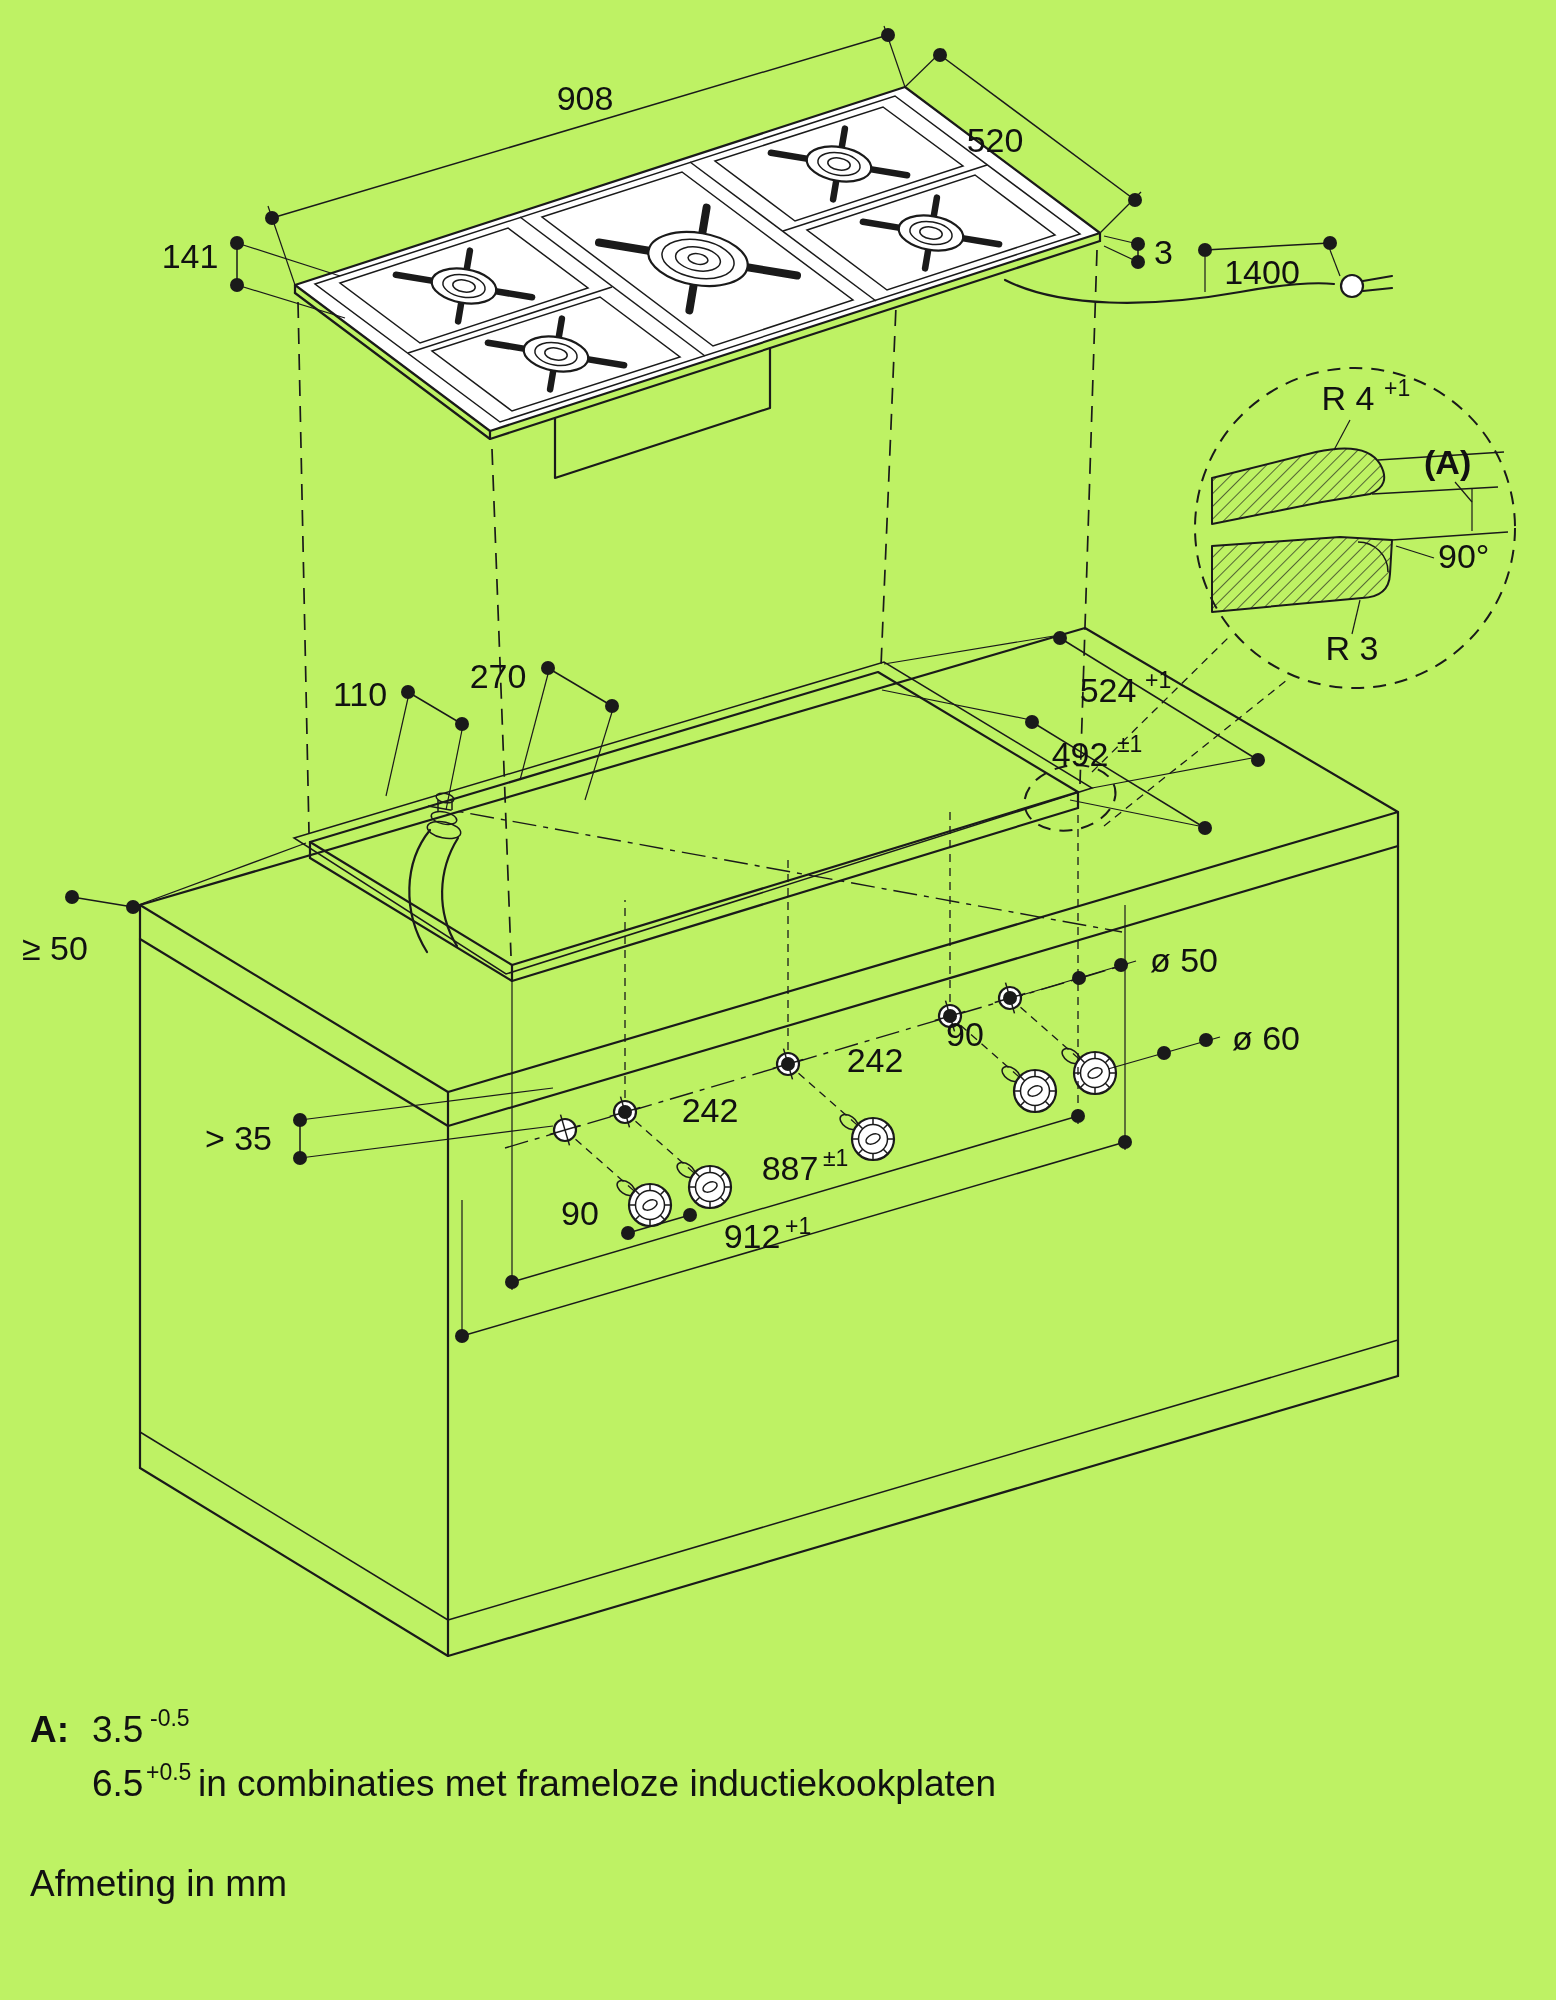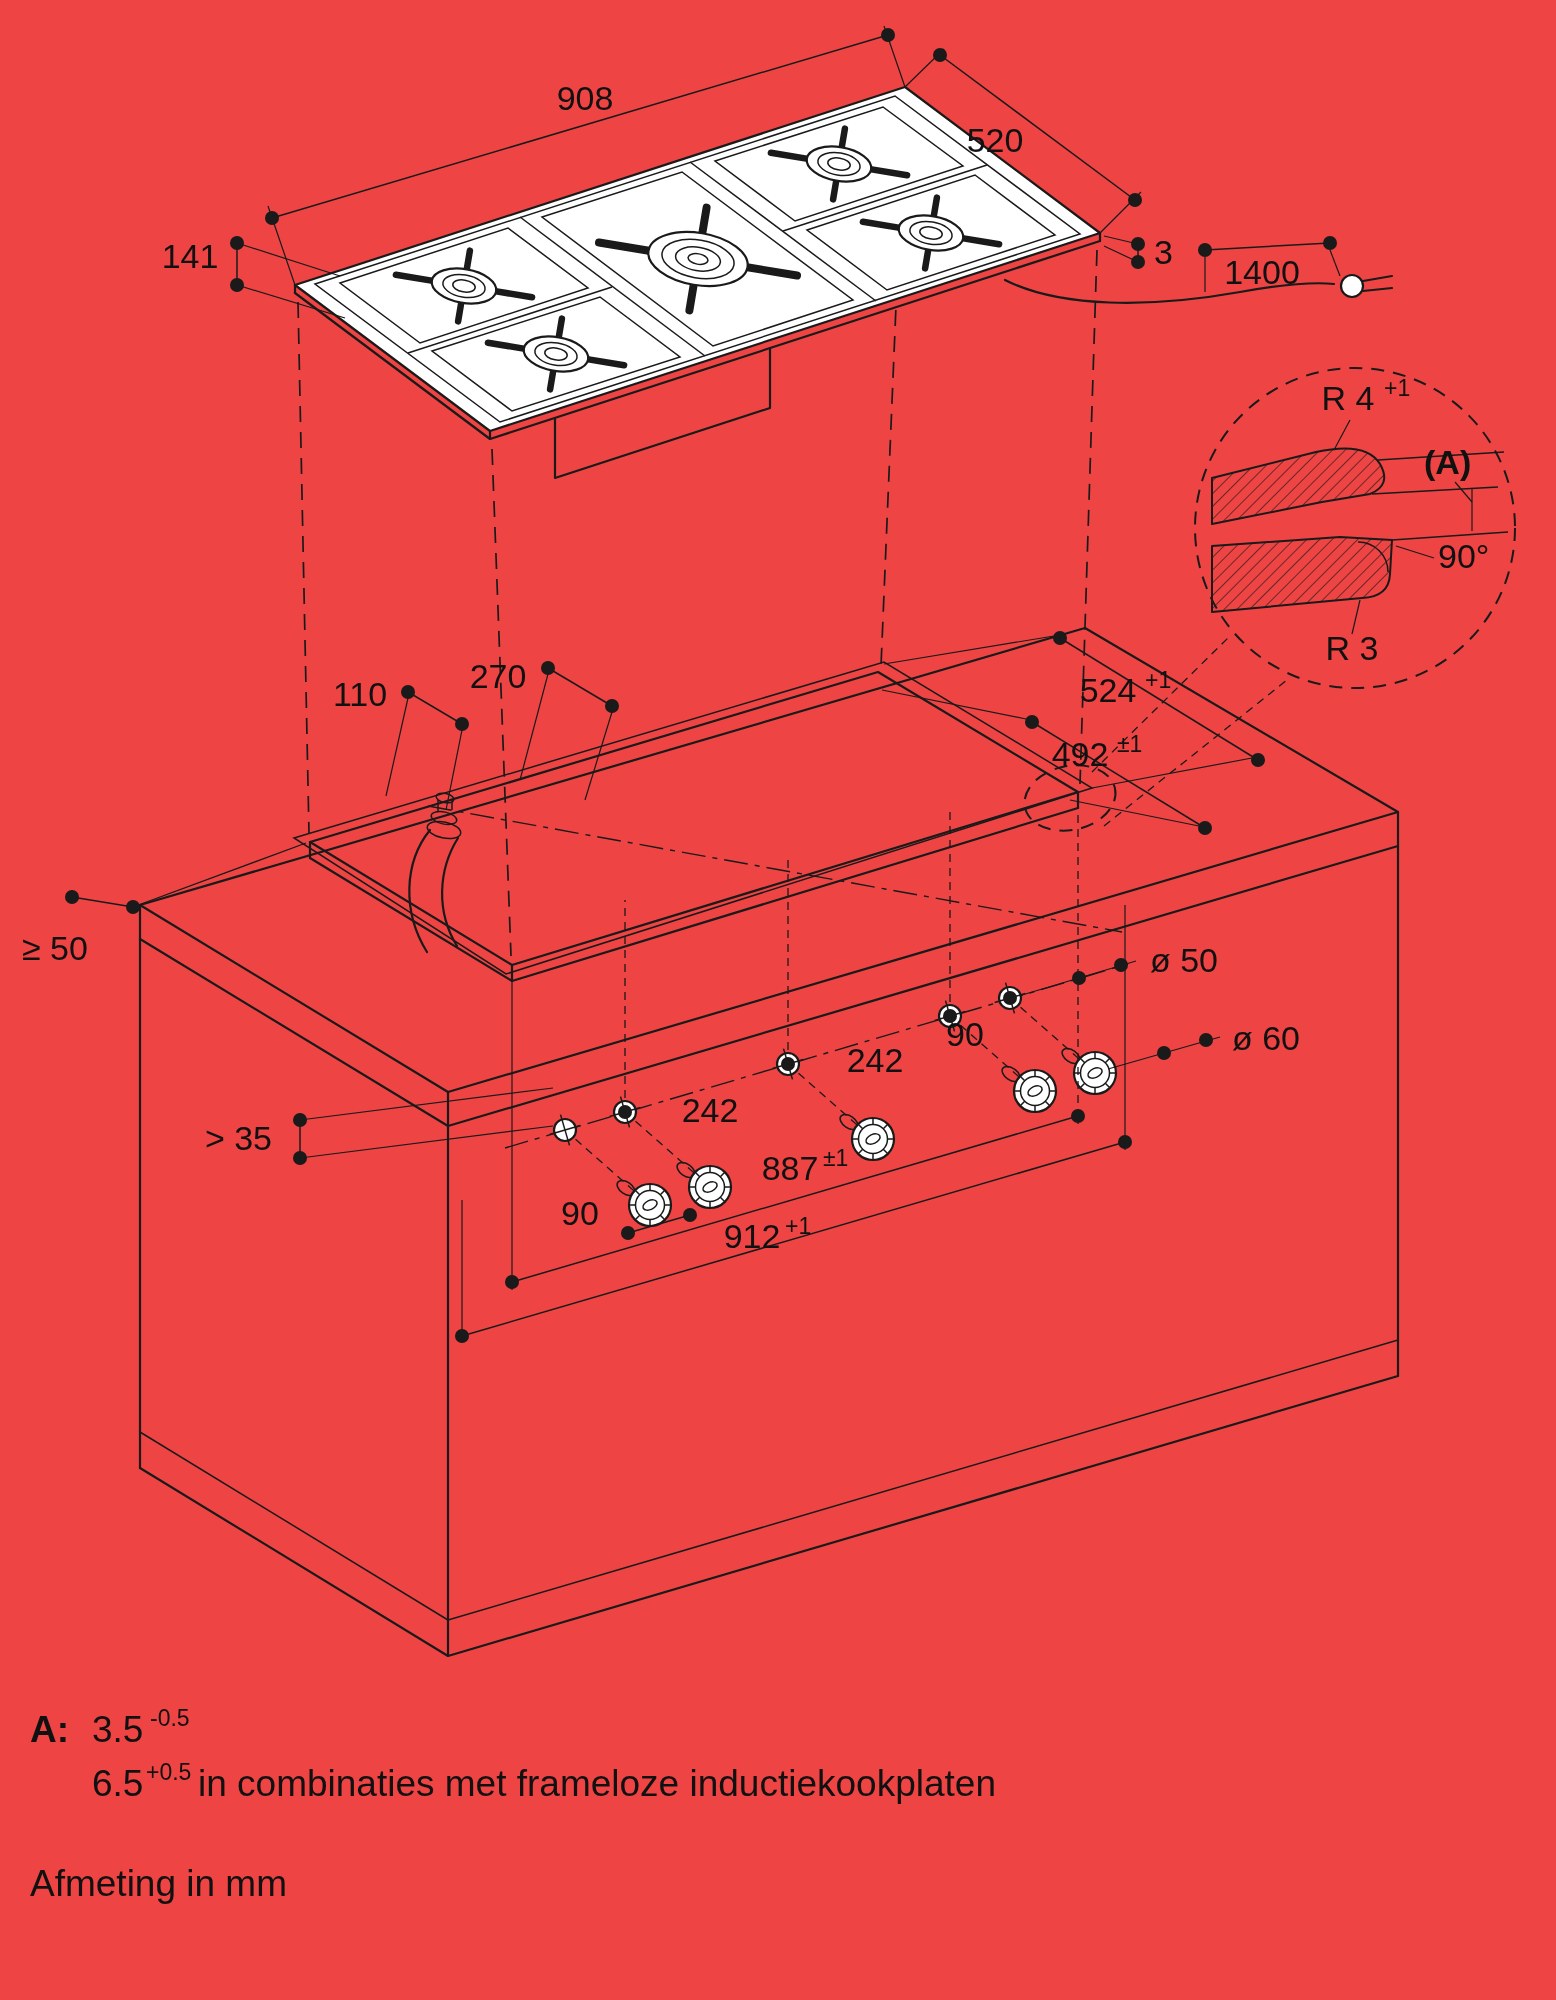--- a/index.html
+++ b/index.html
@@ -1,16 +1,16 @@
 <!DOCTYPE html>
 <html><head>
 <meta charset="utf-8">
 <style>
   html,body{margin:0;padding:0;background:#fff;}
-  .canvas{width:1556px;height:2000px;background:#ef4444;position:relative;}
+  .canvas{width:1556px;height:2000px;background:#bef264;position:relative;}
   svg{display:block;}
   .ln{fill:none;stroke:#1a1a1a;stroke-width:2.2;stroke-linejoin:round;stroke-linecap:round;}
   .lnw{fill:#fff;stroke:#1a1a1a;stroke-width:2.2;stroke-linejoin:round;}
   .ln1{fill:none;stroke:#1a1a1a;stroke-width:1.5;}
   .lnt{fill:none;stroke:#1a1a1a;stroke-width:1.2;}
   .arm{fill:none;stroke:#1a1a1a;stroke-width:6.5;stroke-linecap:round;}
   .armw{fill:none;stroke:#1a1a1a;stroke-width:8;stroke-linecap:round;}
   .dash{fill:none;stroke:#1a1a1a;stroke-width:1.7;stroke-dasharray:16 10;}
   .dashf{fill:none;stroke:#1a1a1a;stroke-width:1.3;stroke-dasharray:8 6;}
   .dashdot{fill:none;stroke:#1a1a1a;stroke-width:1.4;stroke-dasharray:24 7 5 7;}

